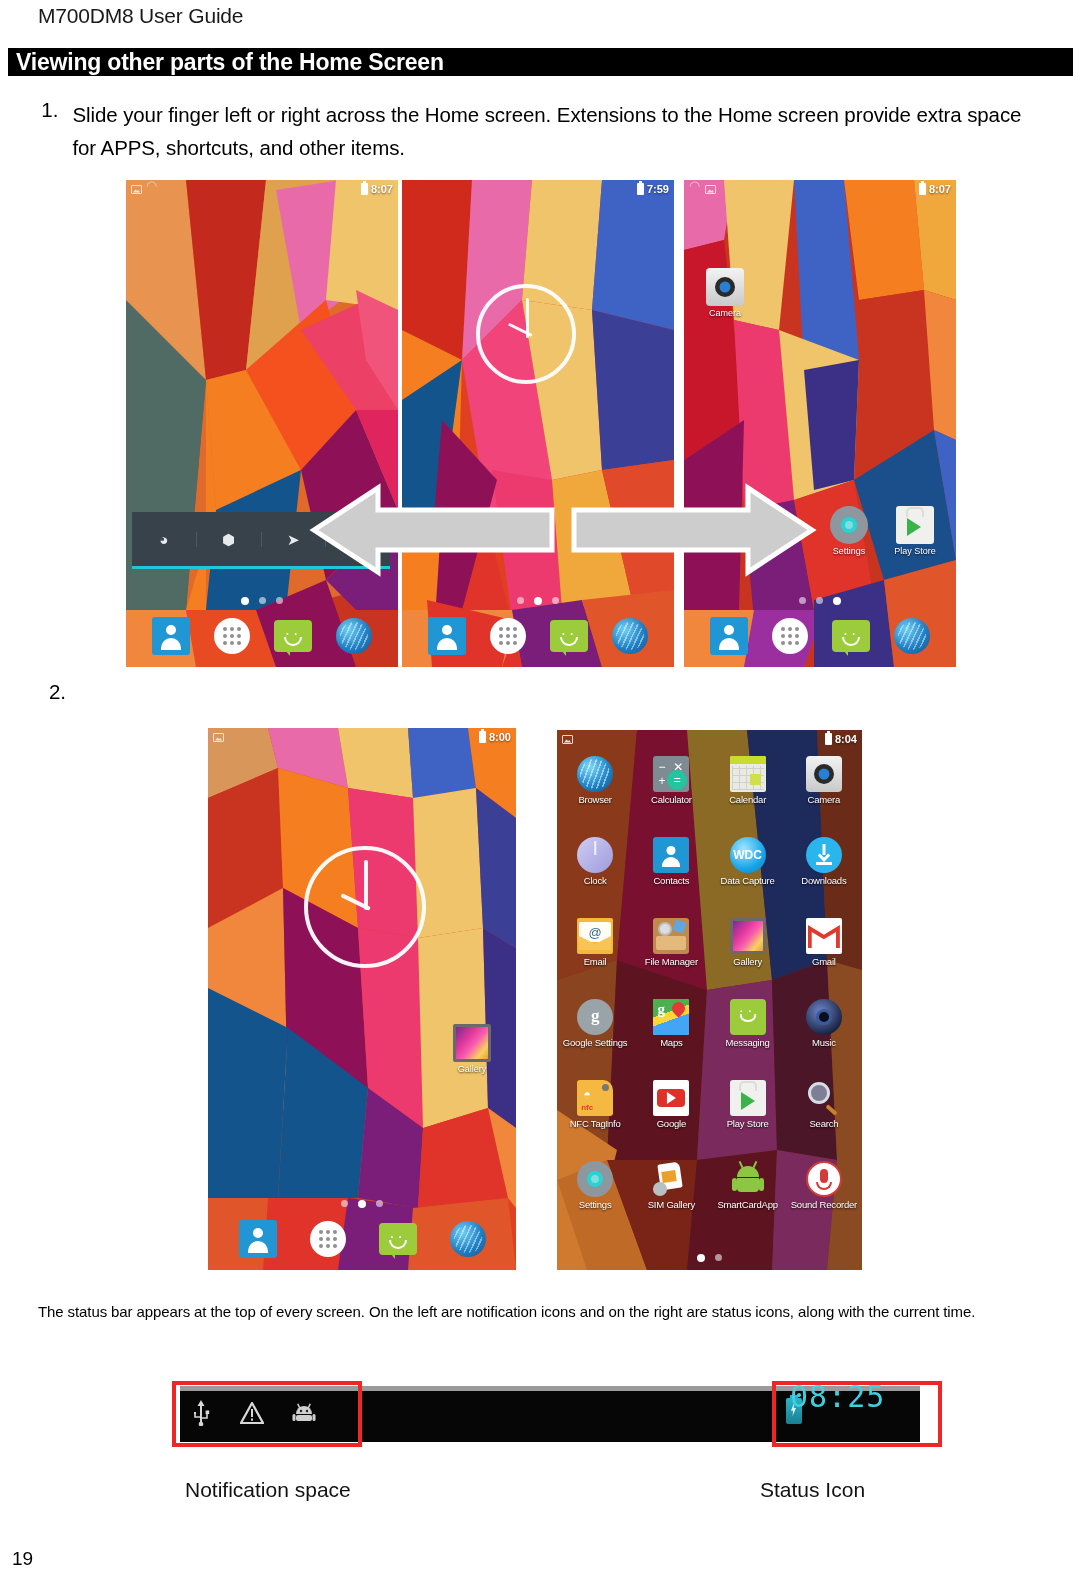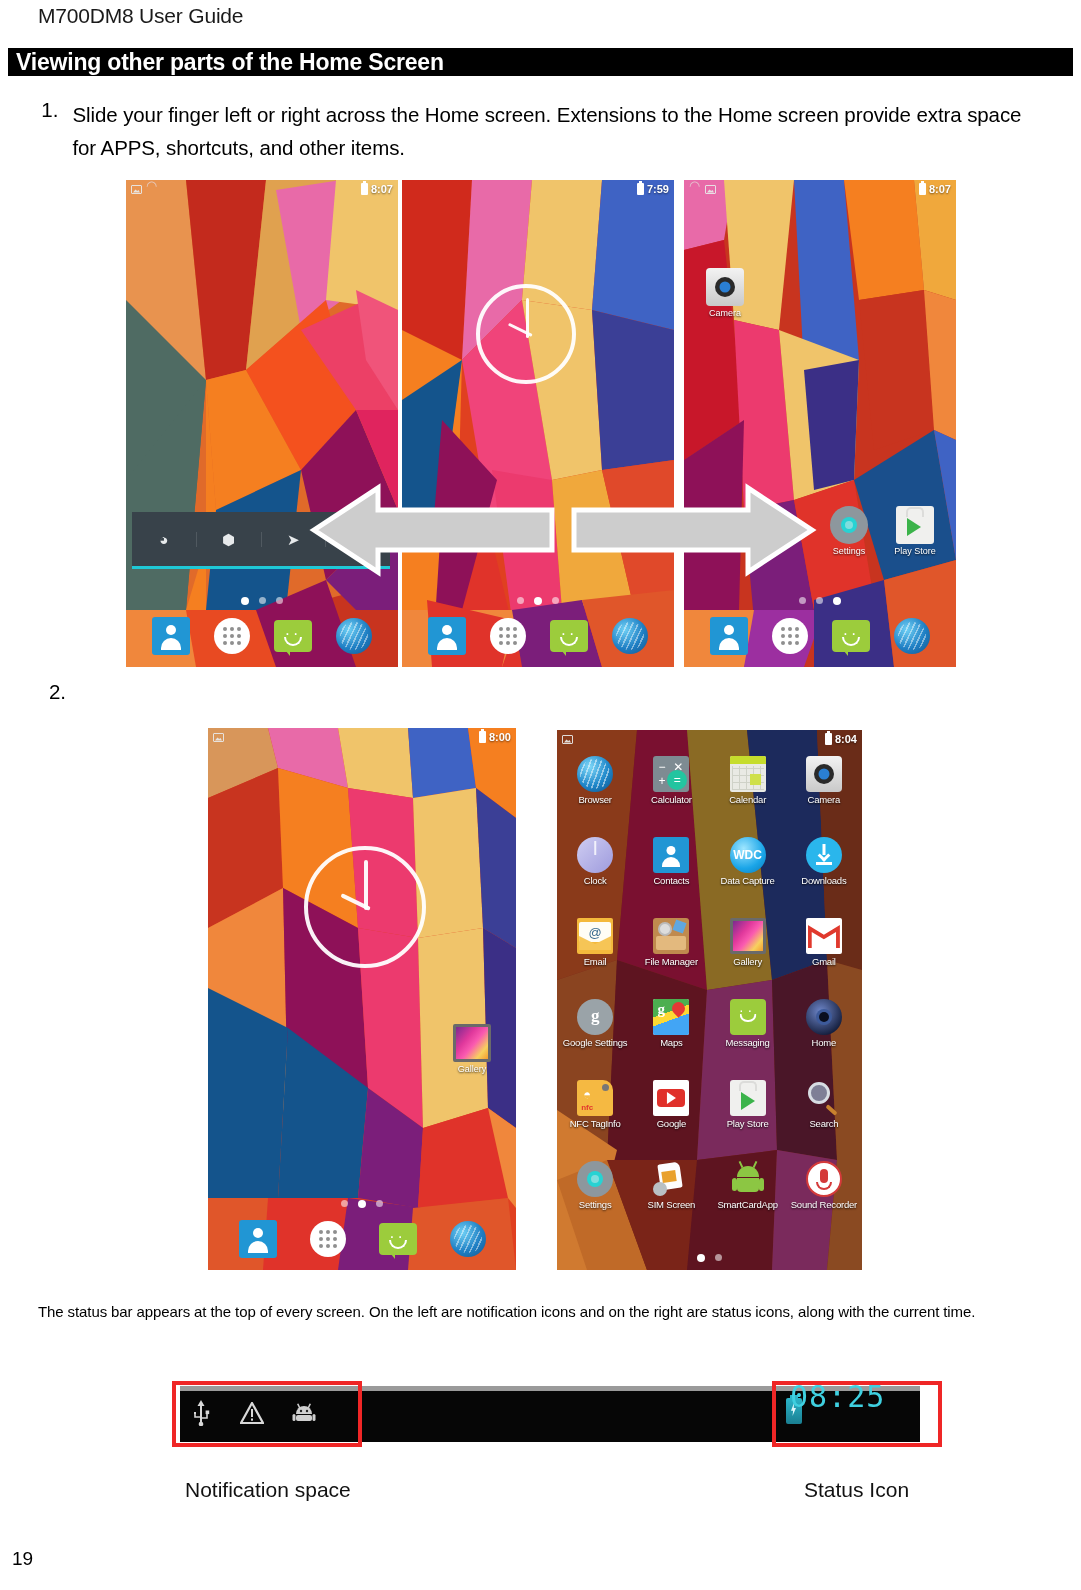--- a/index.html
+++ b/index.html
@@ -271,21 +271,21 @@
   .sb-time { position:absolute; left:640px; top:4px;
       color:#3fd0e0; font-size:30px; font-family:"DejaVu Sans Mono", monospace;
       letter-spacing:1px; line-height:1; }
   .sb-batt { position:absolute; left:636px; top:20px; width:16px; height:26px;
       background:linear-gradient(#2bb5c9,#1a7f92); border-radius:2px; }
   .sb-batt::before{content:"";position:absolute;left:4px;top:-3px;width:8px;height:3px;background:#2bb5c9;}
   .sb-batt::after{content:"";position:absolute;left:5px;top:5px;width:5px;height:13px;
       background:#dff7fb;clip-path:polygon(60% 0,0 60%,42% 60%,30% 100%,100% 38%,55% 38%);}
   .sb-lbl { position:absolute; font-size:21px; color:#121212; }
   .sb-lbl-left { left:35px; top:100px; }
-  .sb-lbl-right { left:654px; top:100px; }
+  .sb-lbl-right { left:610px; top:100px; }
 </style>
 </head>
 <body>
 
 <div class="page">
 
   <div class="doc-header">M700DM8 User Guide</div>
   <div class="section-bar">
     <span>Viewing other parts of the Home Screen</span>
   </div>
@@ -731,21 +731,21 @@
         </div>
       <div class="app">
         <div class="glyph i-msg">
             <span class="eyes">··</span>
             <span class="smile"></span>
           </div>
         <div class="lbl">Messaging</div>
         </div>
       <div class="app">
         <div class="glyph i-music"></div>
-        <div class="lbl">Home</div>
+        <div class="lbl">Music</div>
         </div>
 
       <div class="app">
         <div class="glyph i-nfc">
             <span class="w">◓</span>
             <span class="t">nfc</span>
           </div>
         <div class="lbl">NFC TagInfo</div>
         </div>
       <div class="app">
@@ -771,21 +771,21 @@
       <div class="app">
         <div class="glyph i-settings"></div>
         <div class="lbl">Settings</div>
         </div>
       <div class="app">
         <div class="glyph i-sim">
             <span class="card"></span>
             <span class="chip"></span>
             <span class="gear"></span>
           </div>
-        <div class="lbl">SIM Screen</div>
+        <div class="lbl">SIM Gallery</div>
         </div>
       <div class="app">
         <div class="glyph i-droid">
             <span class="ant1"></span>
             <span class="ant2"></span>
             <span class="head"></span>
             <span class="body"></span>
             <span class="al"></span>
             <span class="ar"></span>
           </div>

